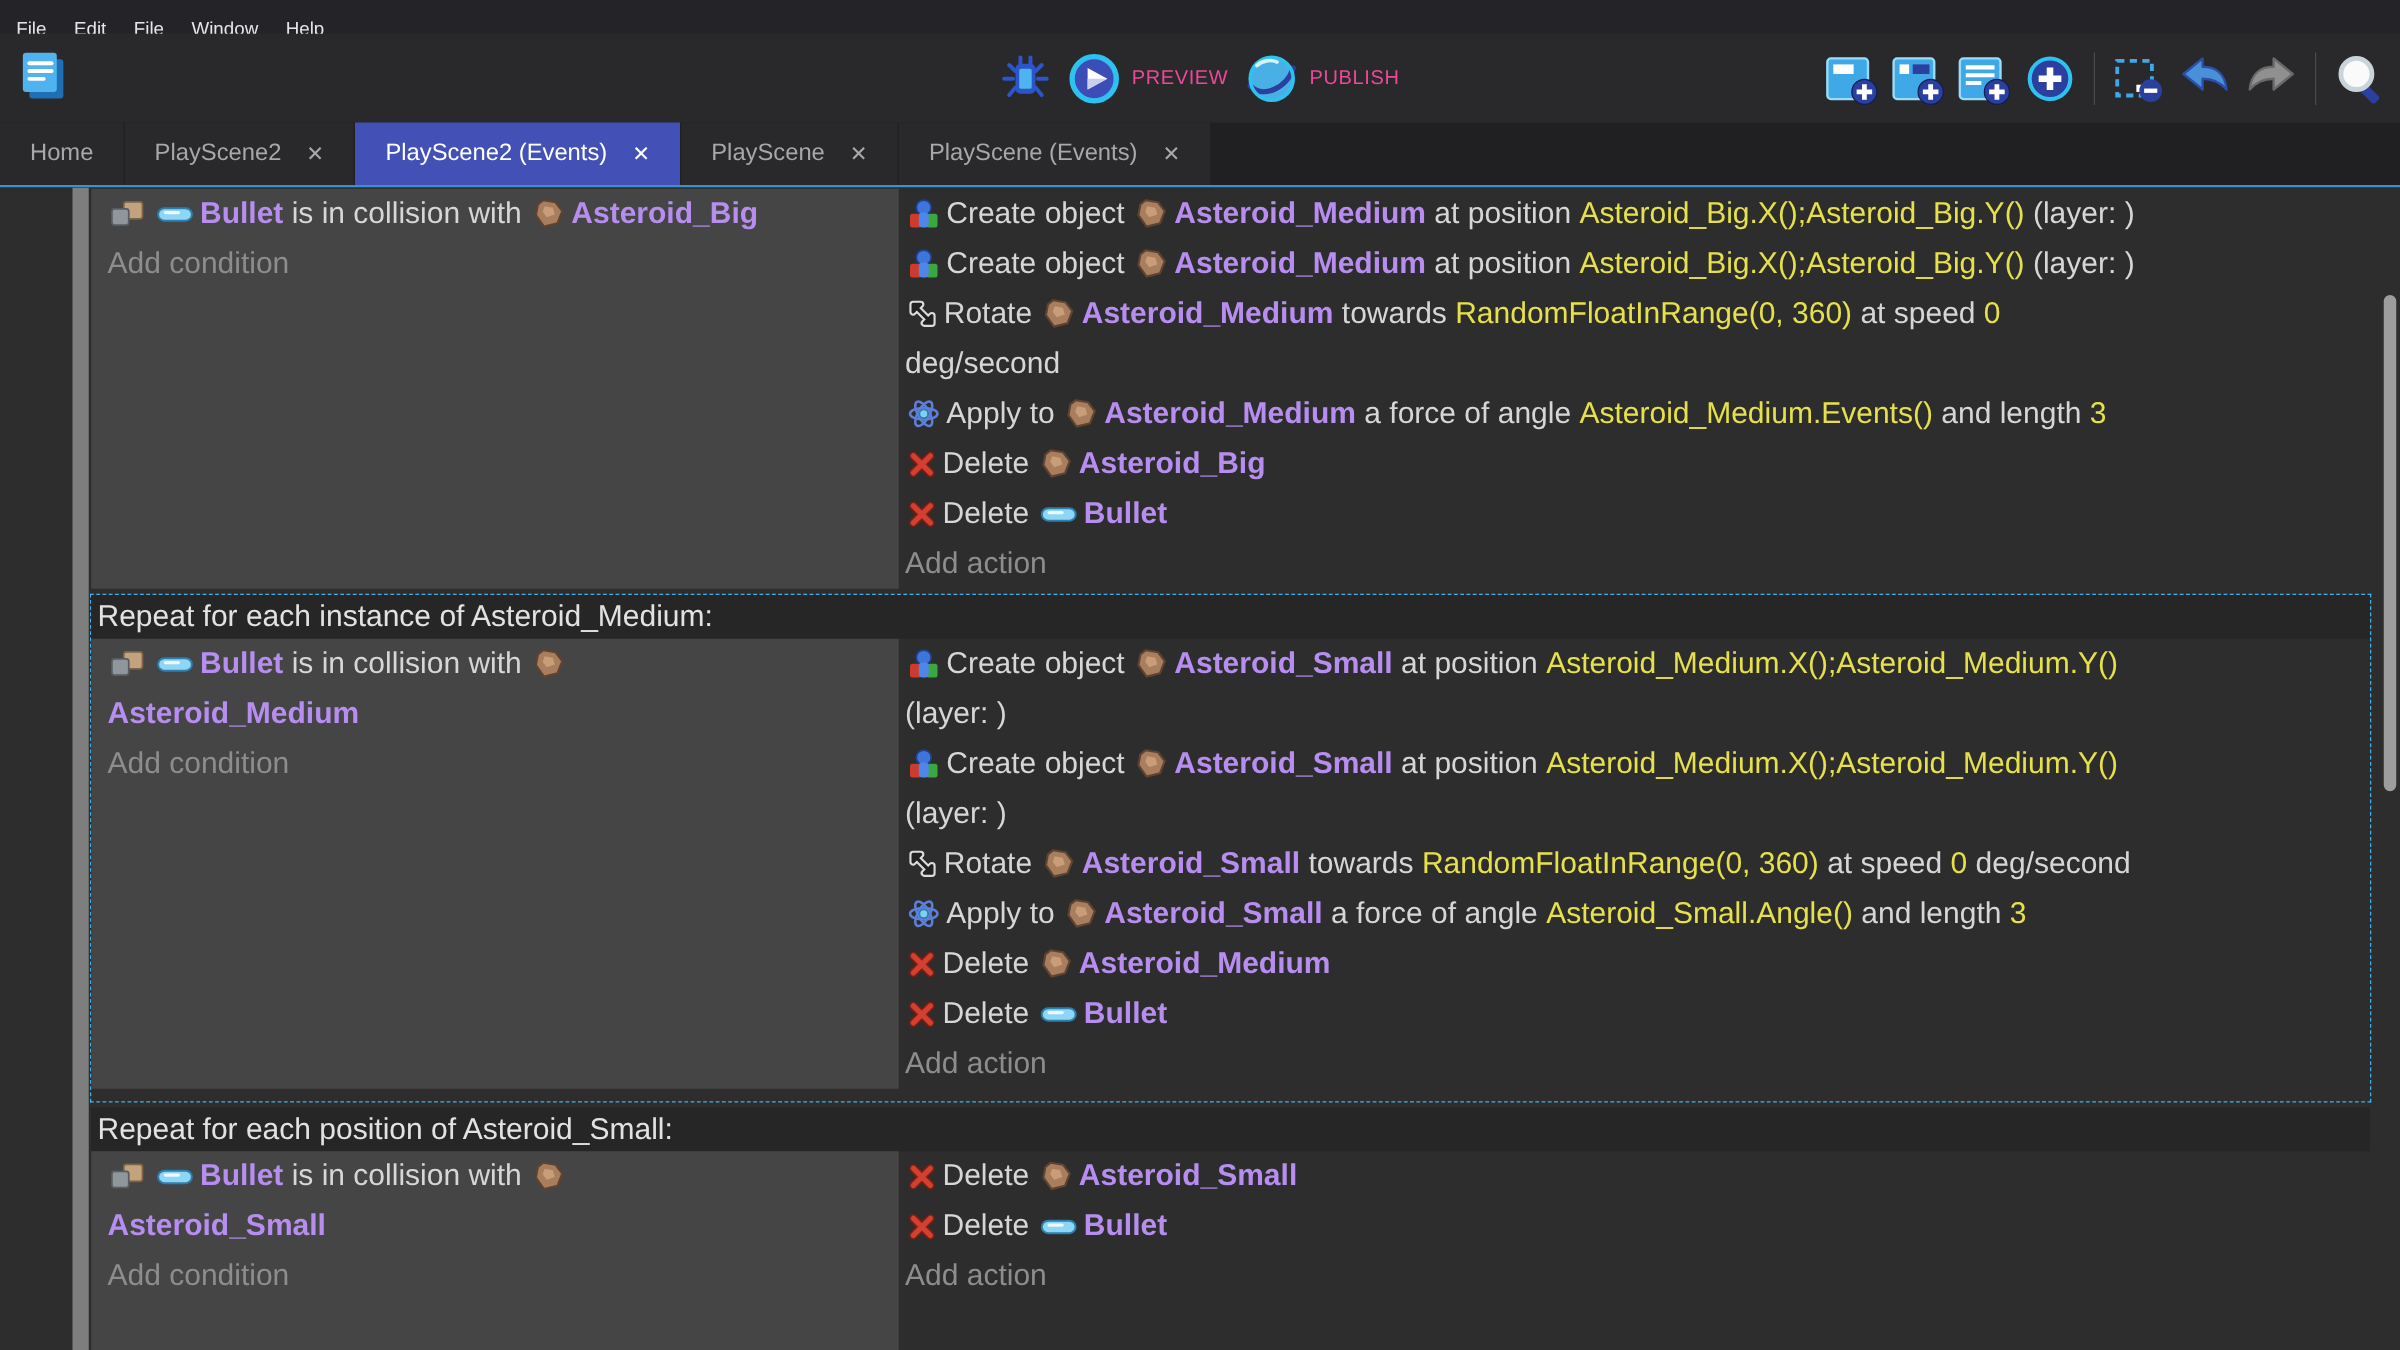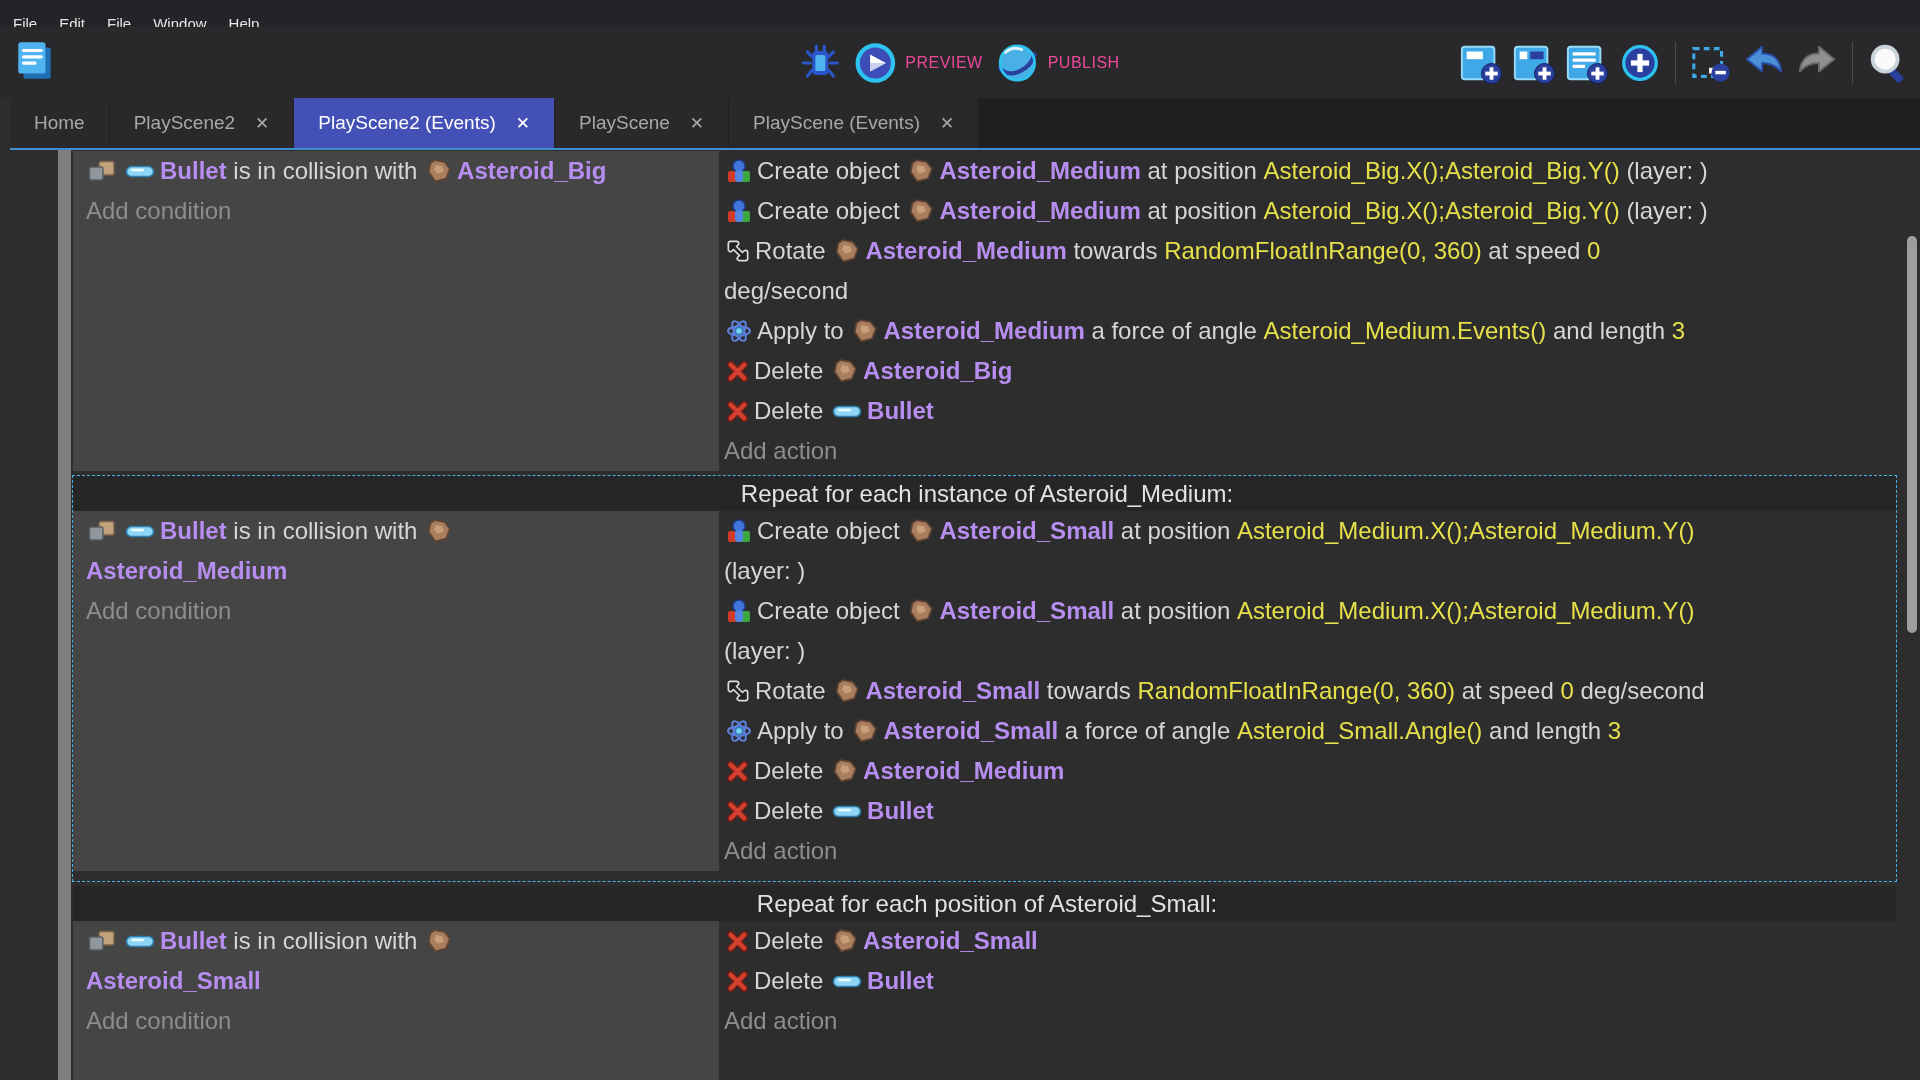--- a/index.html
+++ b/index.html
@@ -14,31 +14,31 @@
   
   .toolbar{position:absolute;top:27px;left:0;right:0;height:71px;background:#29292c;}
   .logo-btn{position:absolute;left:12px;top:11px;display:flex;}
   .toolbar-center{position:absolute;left:50%;top:0;height:100%;transform:translateX(-50%);display:flex;align-items:center;gap:14px;}
   .tb-group{display:flex;align-items:center;gap:9px;}
   .tb-label{font-size:16px;color:#ec4899;letter-spacing:.5px;}
   .toolbar-right{position:absolute;right:10px;top:0;height:100%;display:flex;align-items:center;gap:9px;}
   .tb-sep{width:1px;height:42px;background:#4a4a4d;margin:0 4px;}
   .tb-icon{display:flex;align-items:center;}
   
-  .tab-bar{position:absolute;top:98px;left:0;right:0;height:50px;background:#202023;border-bottom:2px solid var(--underline);display:flex;align-items:stretch;margin-left:10px;}
+  .tab-bar{position:absolute;top:98px;left:0;right:0;height:50px;background:#202023;border-bottom:2px solid var(--underline);display:flex;align-items:stretch;}
   .tab{display:flex;align-items:center;gap:20px;padding:0 24px;font-size:19px;color:#a8a8a8;background:#29292c;margin-right:1px;}
   .tab.active{background:var(--active-tab);color:#ffffff;align-items:center;}
   .tab .close{font-size:17px;line-height:1;}
   
   .events-viewport{position:absolute;top:150px;left:0;right:0;bottom:0;overflow:hidden;background:#2d2d2d;}
   .gutter{position:absolute;left:58px;top:0;bottom:0;width:13px;background:#7e7e7e;}
   .events-wrap{position:absolute;left:72px;top:0;width:1825px;}
   .event{border:1px dashed transparent;}
   .event.selected{border-color:var(--sel);}
-  .event + .event{margin-top:3px;text-align:center;}
+  .event + .event{margin-top:3px;}
   .event-header{height:35px;line-height:35px;background:#262626;color:#e2e2e2;font-size:24px;padding-left:5px;}
   .event-body{display:flex;align-items:stretch;}
   .cond-col{width:646px;flex:none;background:#454545;}
   .act-col{flex:1;min-width:0;}
   .row{min-height:40px;display:flex;align-items:center;white-space:pre-wrap;font-size:24px;line-height:30px;}
   .cond-col .row{padding-left:13px;}
   .act-col .row{padding-left:5px;}
   .seg-plain{color:#d6d6d6;}
   .seg-object{color:var(--obj);font-weight:bold;}
   .seg-expr{color:var(--expr);}

